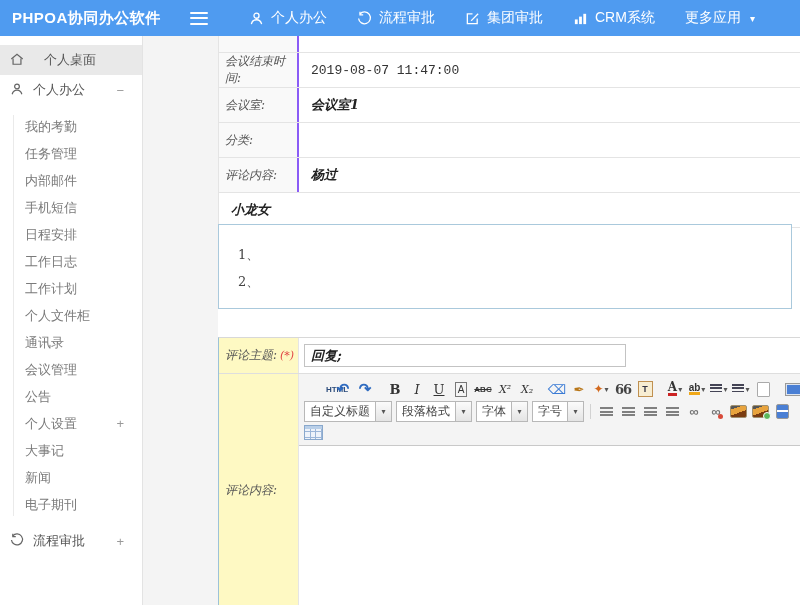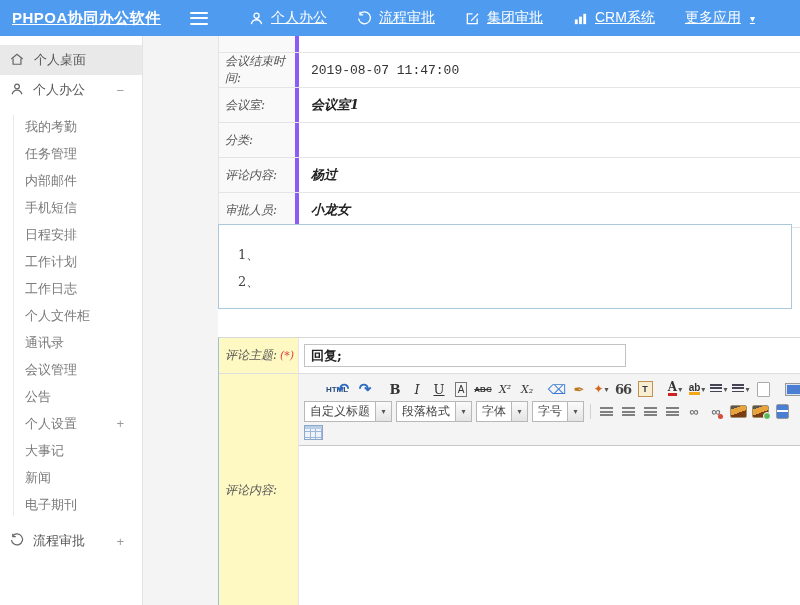--- a/index.html
+++ b/index.html
@@ -1,65 +1,65 @@
 <!DOCTYPE html>
 <html><head>
 <meta charset="utf-8">
 <style>
   html,body{margin:0;padding:0;}
   body{width:800px;height:605px;position:relative;overflow:hidden;background:#fff;
        font-family:"Liberation Sans",sans-serif;}
   
   .navbar{position:absolute;top:0;left:0;right:0;height:36px;background:#4f9bf0;
-          display:flex;align-items:center;color:#fff;z-index:5;text-decoration:underline;}
+          display:flex;align-items:center;color:#fff;z-index:5;}
   .logo{font-size:15px;font-weight:bold;padding-left:12px;width:178px;letter-spacing:.5px;}
   .burger{width:18px;height:13px;display:flex;flex-direction:column;justify-content:space-between;cursor:pointer;margin-right:26px;}
   .burger i{display:block;height:2px;background:#fff;border-radius:1px;}
   .nav-item{display:flex;align-items:center;gap:7px;margin:0 15px;font-size:14px;cursor:pointer;white-space:nowrap;}
   .nav-item svg{display:block;}
   .nav-caret{font-size:10px;margin-left:2px;}
   
   .sidebar{position:absolute;top:36px;left:0;width:143px;bottom:0;background:#fff;
            border-right:1px solid #e3e3e3;box-sizing:border-box;padding-top:9px;
            font-size:13px;color:#555;overflow:hidden;}
-  .side-desktop{height:30px;background:#e9e9e9;display:flex;align-items:center;gap:10px;padding-left:10px;cursor:pointer;}
+  .side-desktop{height:30px;background:#e9e9e9;display:flex;align-items:center;gap:20px;padding-left:10px;cursor:pointer;}
   .side-group{height:30px;display:flex;align-items:center;gap:9px;padding-left:10px;position:relative;cursor:pointer;}
   .side-group .toggle,.sub-item .toggle{position:absolute;right:18px;color:#999;font-size:13px;}
   .sub-list{margin:8px 0;position:relative;}
   .sub-list::before{content:"";position:absolute;left:13px;top:2px;bottom:2px;width:1px;background:#eaeaea;}
   .sub-item{height:27px;line-height:27px;padding-left:25px;color:#7a7a7a;position:relative;cursor:pointer;}
   
   .main{position:absolute;top:36px;left:143px;right:0;bottom:0;background:#fff;overflow:hidden;}
   .gutter{position:absolute;left:0;top:0;width:75px;height:100%;background:#f4f4f4;}
   
   .detail-table{position:absolute;left:75px;top:0;right:0;border-left:1px solid #e4e4e4;}
   .drow{display:flex;height:34px;border-bottom:1px solid #e4e4e4;background:#fff;}
   .drow.partial{height:16px;}
-  .dlabel{width:80px;background:#f9f9f9;border-right:4px solid #8b5cf6;display:flex;align-items:center;padding-left:6px;box-sizing:border-box;}
+  .dlabel{width:80px;background:#f9f9f9;border-right:2px solid #8b5cf6;display:flex;align-items:center;padding-left:6px;box-sizing:border-box;}
   .dlabel span,.clabel span.lab{font-family:"DejaVu Serif",serif;font-style:italic;font-size:12px;color:#555;}
   .dvalue{flex:1;display:flex;align-items:center;padding-left:12px;
           font-family:"DejaVu Serif",serif;font-style:italic;font-weight:bold;font-size:13px;color:#222;}
   .dvalue.mono{font-family:"Liberation Mono",monospace;font-style:normal;font-weight:normal;color:#333;}
   
   .content-box{position:absolute;left:75px;top:188px;width:574px;height:85px;background:#fff;
                border:1px solid #aac9dc;box-sizing:border-box;padding:16px 0 0 19px;}
   .cline{font-family:"DejaVu Serif",serif;font-size:13px;color:#444;line-height:27px;}
   
   .comment-table{position:absolute;left:75px;top:301px;right:0;bottom:-1px;background:#fff;
                  border-left:1px solid #9cc2d8;border-top:1px solid #d8d8d8;display:flex;flex-direction:column;}
   .crow{display:flex;border-bottom:1px solid #dedede;}
   .subject-row{height:35px;}
   .content-row{flex:1;border-bottom:none;}
   .clabel{width:80px;background:#fef9c3;border-right:1px solid #e5e5e5;display:flex;align-items:center;padding-left:6px;box-sizing:border-box;}
   .clabel.center{justify-content:flex-start;align-items:center;}
   .req{color:#e04343;font-size:11px;margin-left:3px;font-family:"DejaVu Serif",serif;font-style:italic;}
   .cvalue{flex:1;min-width:0;}
   .subject-row .cvalue{display:flex;align-items:center;padding-left:5px;}
   .subject-input{width:308px;height:21px;border:1px solid #c3c3c3;background:#fff;padding:0 6px;
-                 font-family:"DejaVu Serif",serif;font-weight:bold;font-size:13px;color:#222;}
+                 font-family:"DejaVu Serif",serif;font-weight:bold;font-size:13px;color:#222;font-style:italic;}
   
   .editor{display:flex;flex-direction:column;height:100%;}
   .toolbar{background:#f4f4f4;border-bottom:1px solid #c9c9c9;padding:3px 3px 2px 3px;}
   .trow{display:flex;align-items:center;height:24px;}
   .trow.r2,.trow.r3{height:21px;}
   .tbtn{min-width:20px;height:20px;display:flex;align-items:center;justify-content:center;
         margin:0 1px;font-size:12px;color:#333;cursor:pointer;border-radius:2px;}
   .sep{width:1px;height:15px;background:#d2d2d2;margin:0 4px;}
   .caret{font-size:8px;color:#555;margin-left:1px;}
   .g-html{font-size:8px;font-weight:bold;color:#2a4a7a;padding-left:48px;}
@@ -178,22 +178,22 @@
     <span>个人办公</span>
     <span class="toggle">−</span>
   </div>
 
   <div class="sub-list">
     <div class="sub-item"><span>我的考勤</span></div>
     <div class="sub-item"><span>任务管理</span></div>
     <div class="sub-item"><span>内部邮件</span></div>
     <div class="sub-item"><span>手机短信</span></div>
     <div class="sub-item"><span>日程安排</span></div>
+    <div class="sub-item"><span>工作日志</span></div>
     <div class="sub-item"><span>工作计划</span></div>
-    <div class="sub-item"><span>工作日志</span></div>
     <div class="sub-item"><span>个人文件柜</span></div>
     <div class="sub-item"><span>通讯录</span></div>
     <div class="sub-item"><span>会议管理</span></div>
     <div class="sub-item"><span>公告</span></div>
     <div class="sub-item"><span>个人设置</span><span class="toggle">+</span></div>
     <div class="sub-item"><span>大事记</span></div>
     <div class="sub-item"><span>新闻</span></div>
     <div class="sub-item"><span>电子期刊</span></div>
   </div>
 
@@ -235,23 +235,20 @@
         </div>
       <div class="dvalue"></div>
     </div>
     <div class="drow">
       <div class="dlabel">
           <span>评论内容:</span>
         </div>
       <div class="dvalue">杨过</div>
     </div>
     <div class="drow">
-      <div class="dlabel">
-          <span>审批人员:</span>
-        </div>
       <div class="dvalue">小龙女</div>
     </div>
   </section>
 
   <section class="content-box">
     <div class="cline">1、</div>
     <div class="cline">2、</div>
   </section>
 
   <section class="comment-table">

